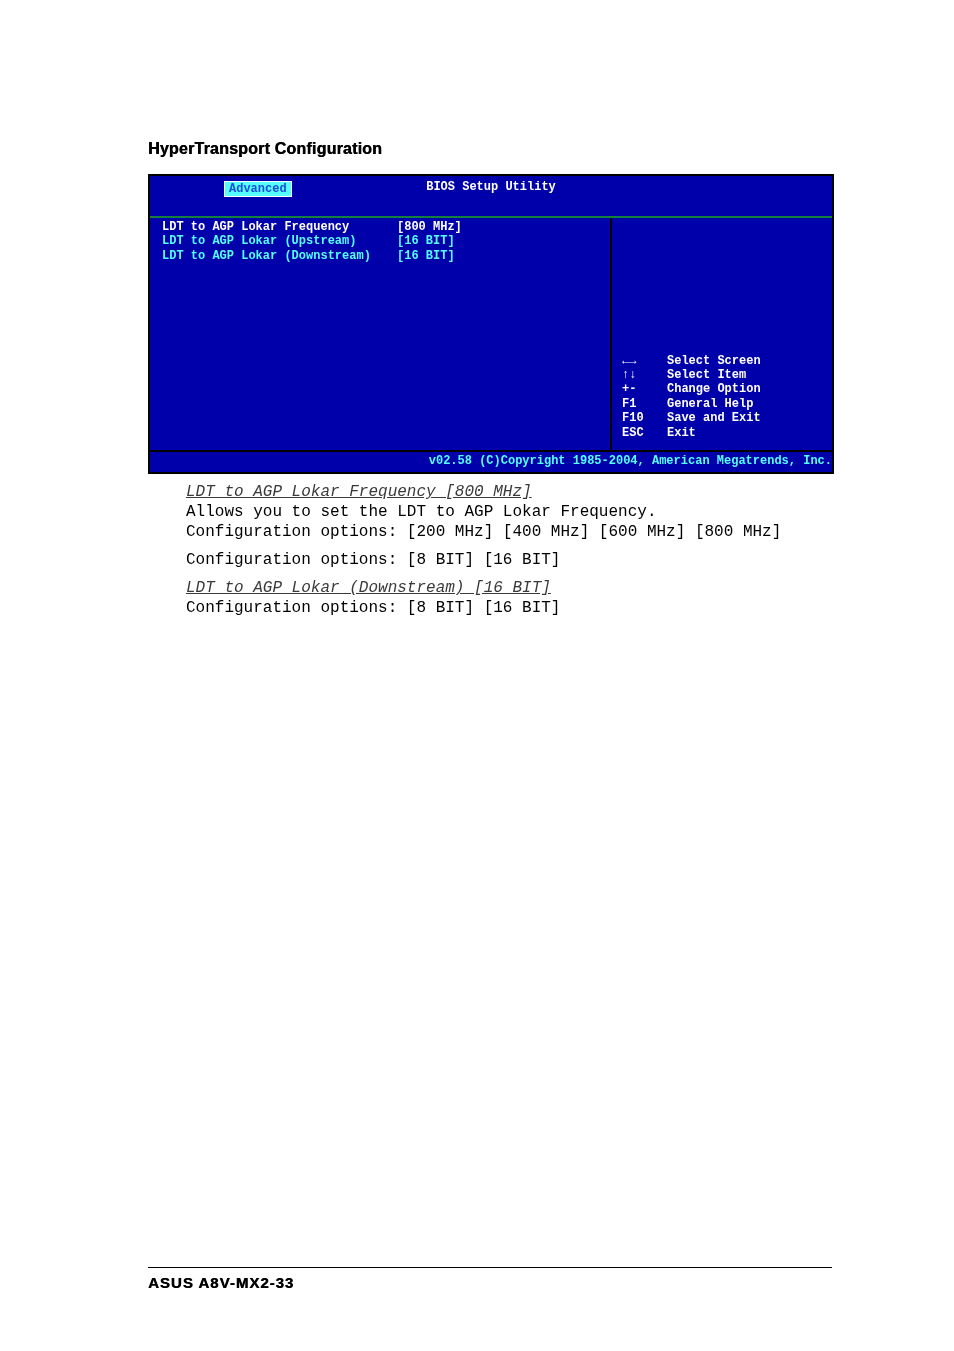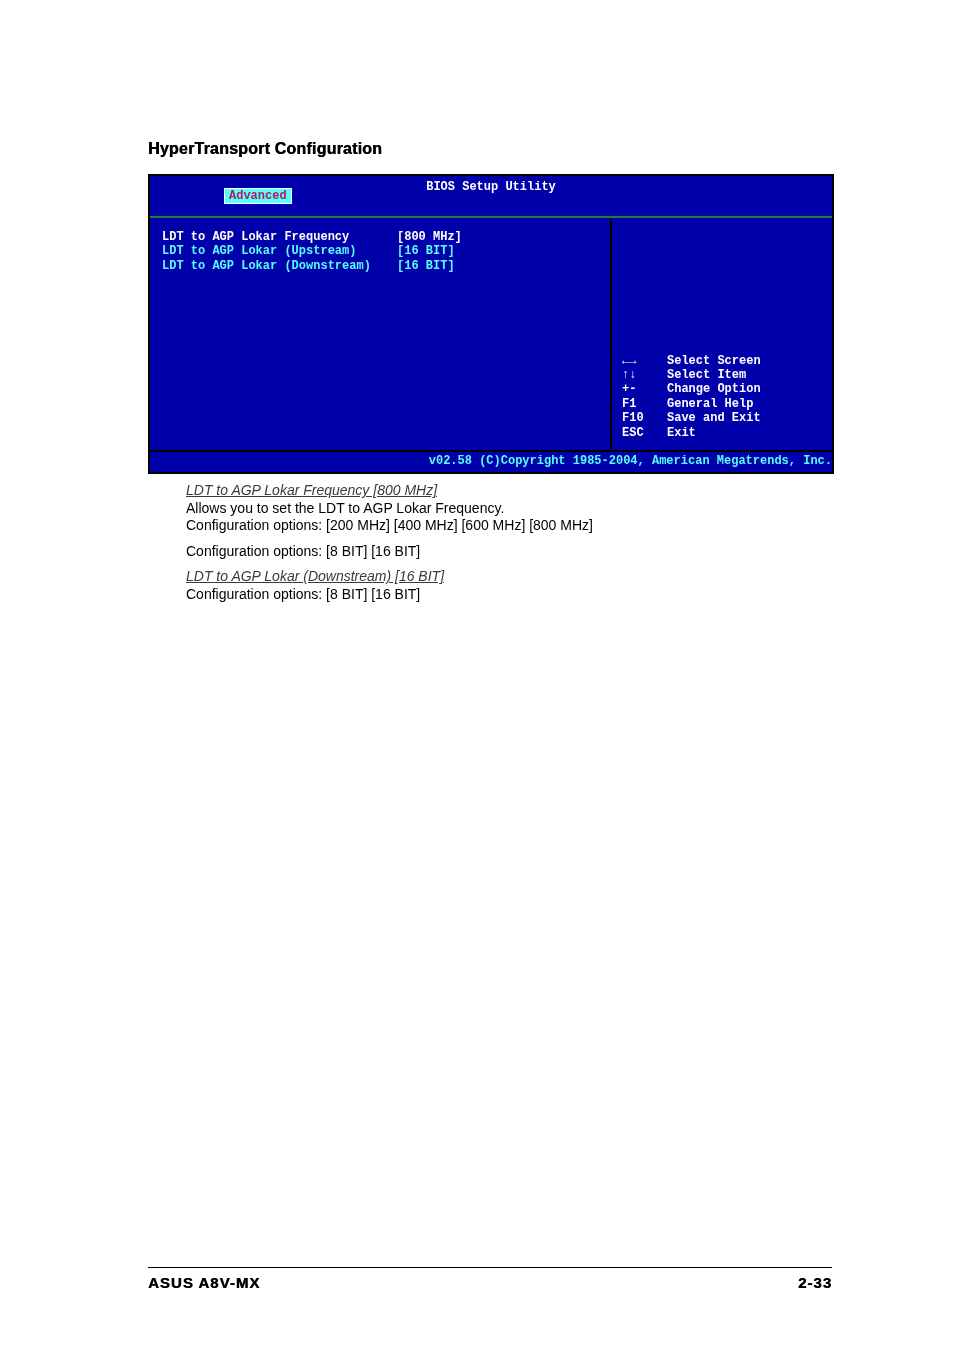--- a/index.html
+++ b/index.html
@@ -42,33 +42,33 @@
     border-bottom: 2px solid #15803d;
     position: relative;
   }
   .bios-title {
     display: block;
     padding-top: 0px;
   }
   .bios-tab {
     position: absolute;
     left: 74px;
-    bottom: 12px;
+    bottom: 19px;
     background: #55ffff;
-    color: #be185d;
+    color: #1d4ed8;
     padding: 0 4px;
     border: 1px solid #ffffff;
   }
   .bios-body {
     display: flex;
     height: 232px;
   }
   .bios-main {
     flex: 1;
-    padding: 12px 12px;
+    padding: 2px 12px;
     color: #55ffff;
     position: relative;
   }
   .bios-right {
     width: 200px;
     border-left: 2px solid #000000;
     padding: 8px 10px;
     color: #55ffff;
     position: relative;
   }
@@ -102,42 +102,42 @@
   }
   .bios-footer {
     background: #0000aa;
     color: #55ffff;
     text-align: right;
     padding: 2px 0 4px 0;
     border-top: 2px solid #000000;
   }
   .doc-text {
     padding-left: 38px;
-    font-size: 14px;
+    font-size: 16px;
     line-height: 1.25;
+    font-family: Liberation Mono, monospace;
   }
   .doc-text .item-head {
     font-style: italic;
     text-decoration: underline;
     color: #3a3a3a;
     margin-top: 8px;
     display: block;
   }
   .doc-text p {
     margin: 0 0 8px 0;
   }
   .footer {
     position: fixed;
     bottom: 60px;
     left: 148px;
     width: 684px;
     border-top: 1px solid #000000;
     padding-top: 6px;
     display: flex;
-    justify-content: space-between;
     font-size: 15px;
     font-weight: 900;
     letter-spacing: 1px;
     text-shadow: 0.5px 0 0 currentColor;
   }
 </style>
 </head>
 <body>
 
 <div class="page">

